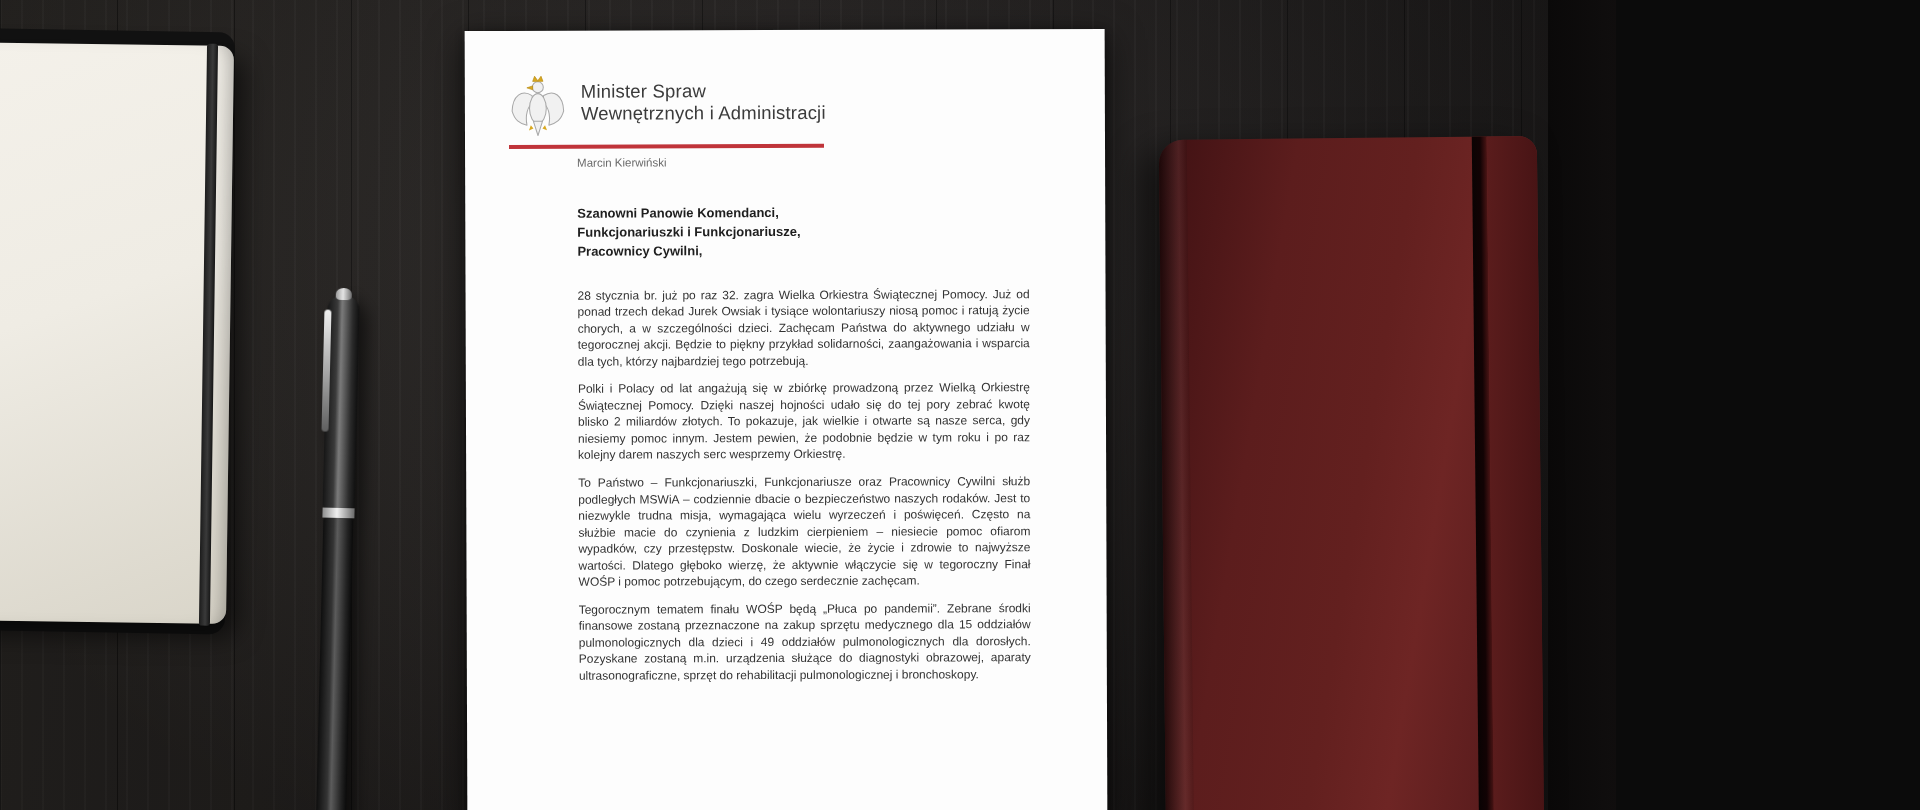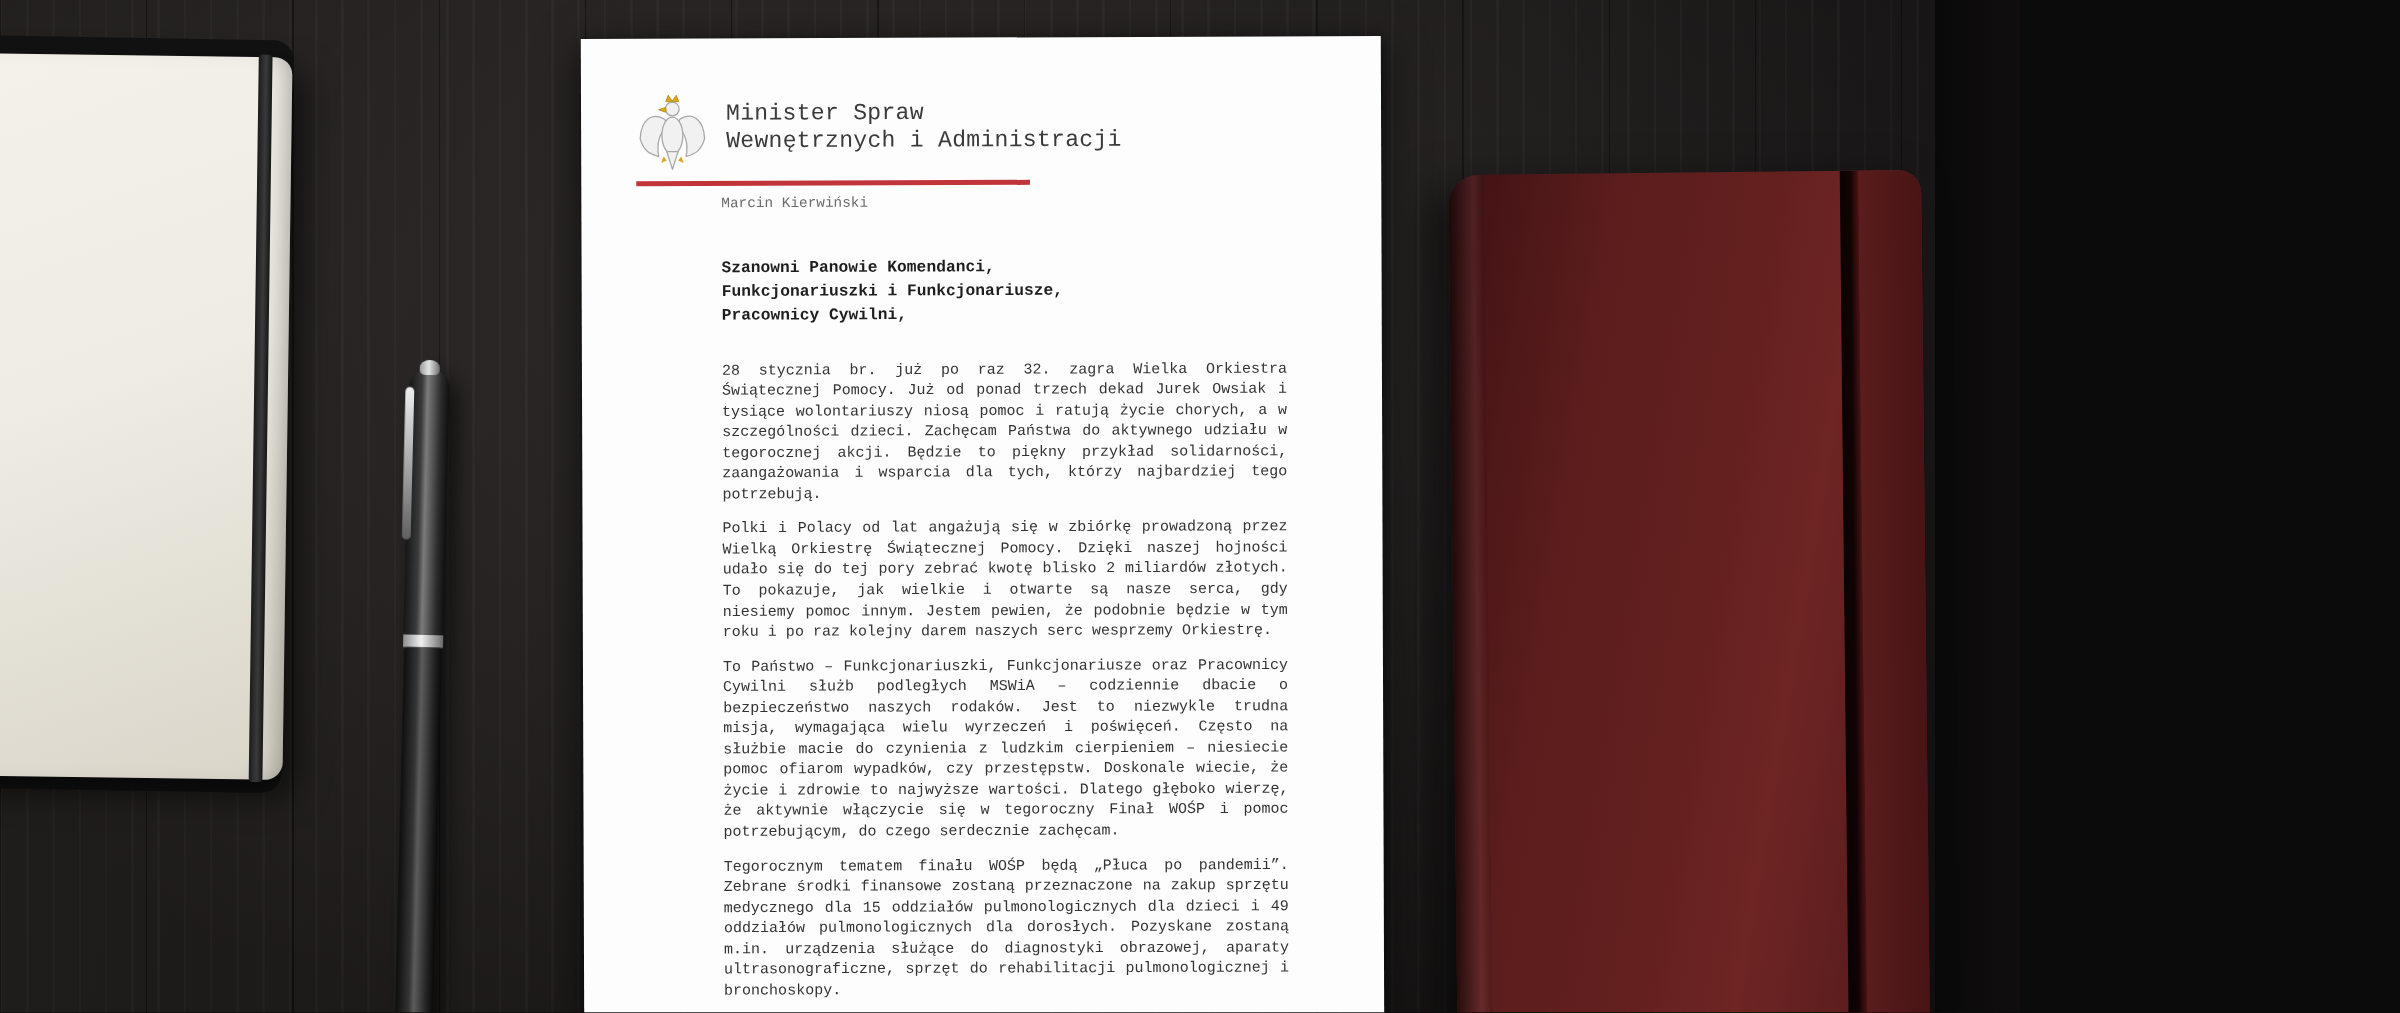--- a/index.html
+++ b/index.html
@@ -7,21 +7,21 @@
     --folder-maroon:#63201f;
     --paper-white:#fdfdfd;
     --desk-dark:#242120;
     --notebook-cream:#efece4;
     --pen-charcoal:#3a3a3a;
   }
   *{box-sizing:border-box;}
   html,body{margin:0;padding:0;background:#0b0b0b;}
   .scene{
     position:relative;width:1616px;height:810px;overflow:hidden;
-    font-family:Liberation Mono, monospace;
+    font-family:Liberation Sans, sans-serif;
     background:
       radial-gradient(ellipse at 52% 30%, rgba(255,255,255,0.05), rgba(0,0,0,0.30) 85%),
       repeating-linear-gradient(90deg, rgba(255,255,255,0.03) 0 2px, rgba(255,255,255,0) 2px 21px),
       repeating-linear-gradient(90deg, rgba(0,0,0,0.45) 0 1px, rgba(0,0,0,0) 1px 117px),
       linear-gradient(100deg, #2e2b28 0%, var(--desk-dark,#242120) 45%, #191717 100%);
   }
 
   
   .notebook-under{
     position:absolute;left:-60px;top:30px;width:290px;height:602px;

